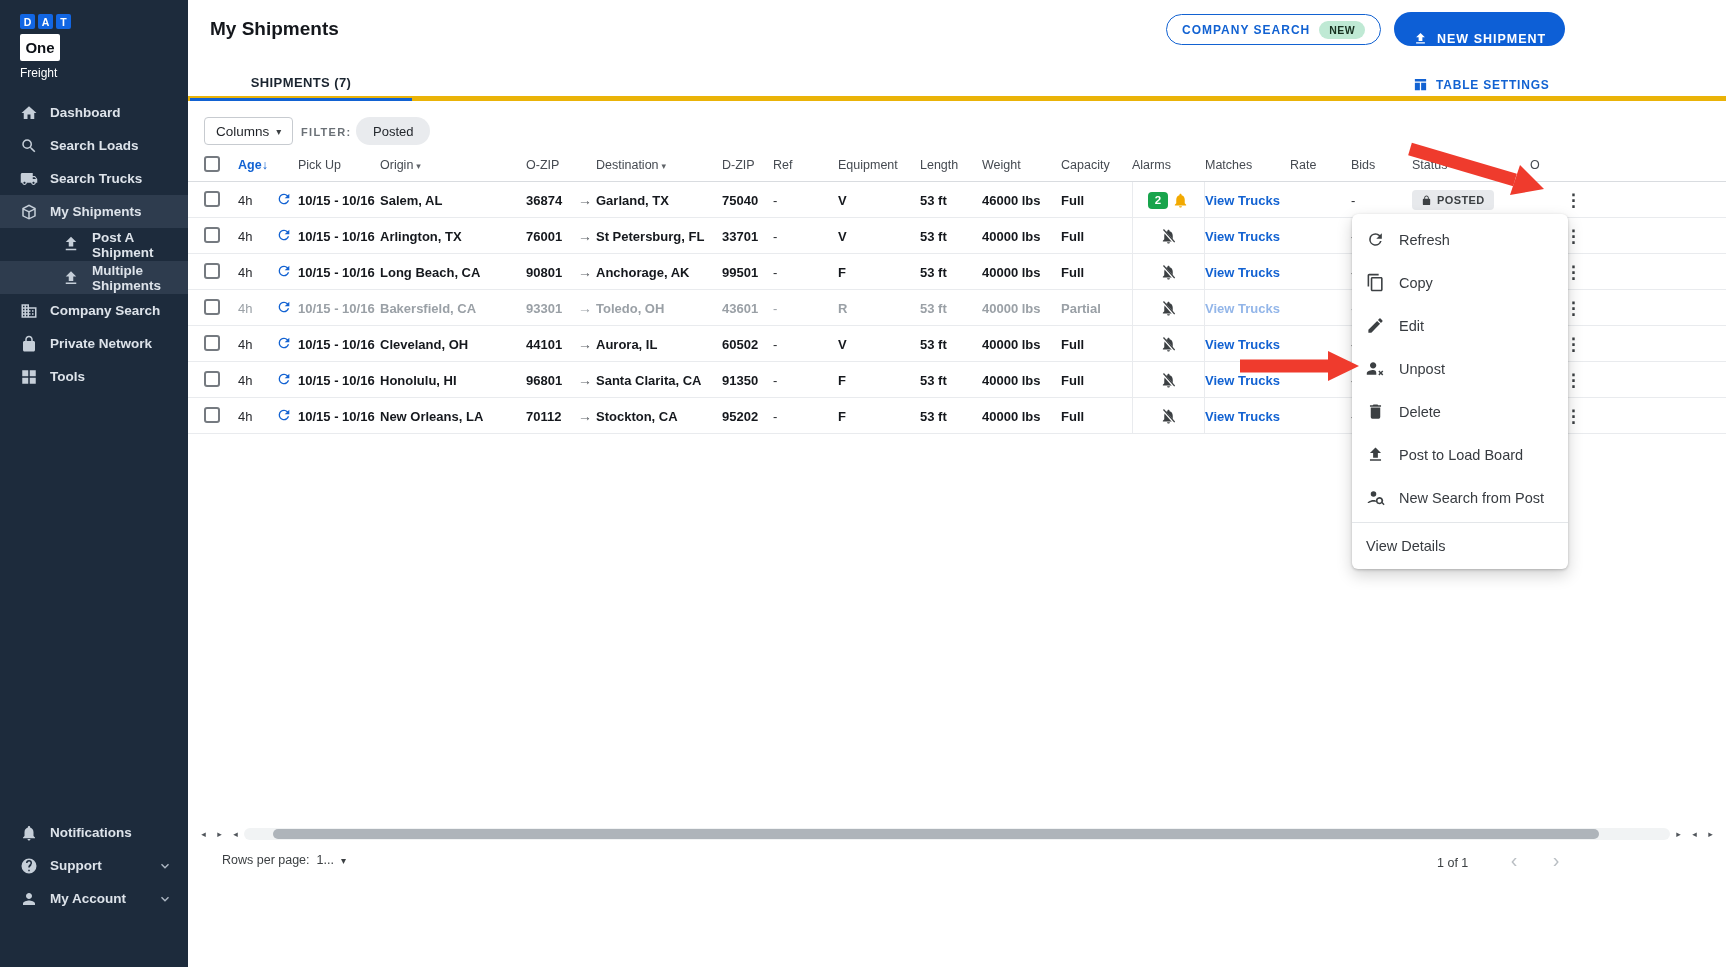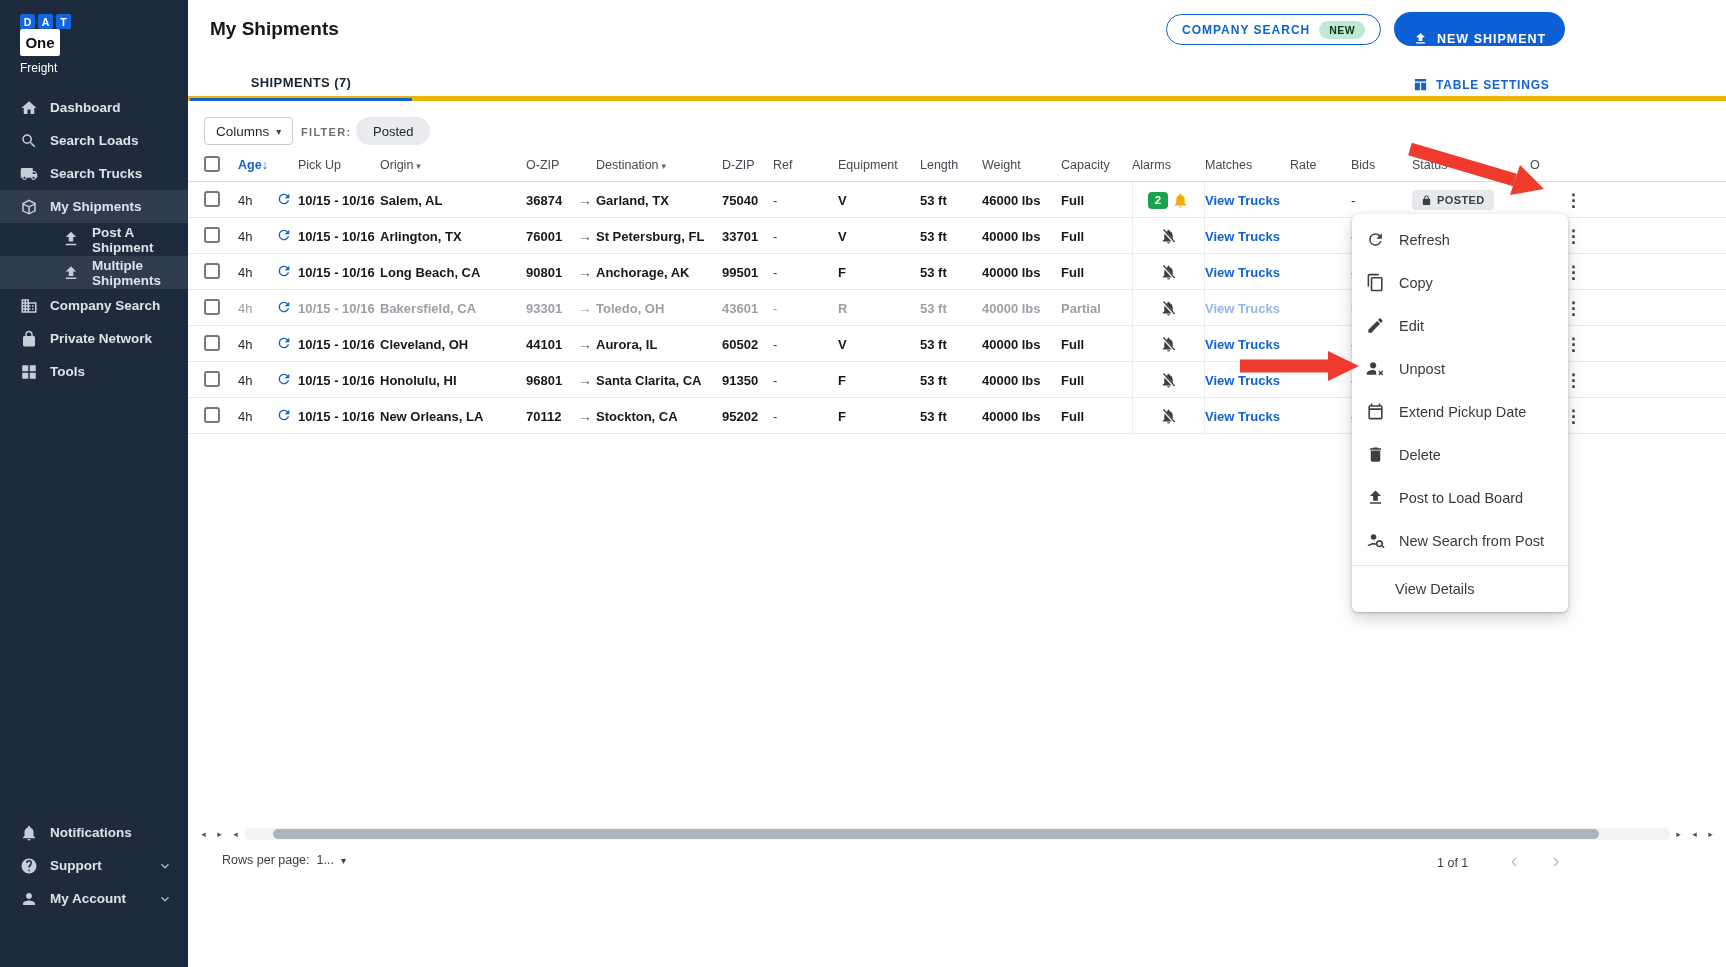--- a/index.html
+++ b/index.html
@@ -5,21 +5,21 @@
   * { margin:0; padding:0; box-sizing:border-box; }
   html,body { width:1726px; height:967px; overflow:hidden; }
   body { font-family:"Liberation Sans", sans-serif; background:#fff; }
   .page { position:relative; width:1726px; height:967px; overflow:hidden; }
 
   
   .sidebar { position:absolute; left:0; top:0; width:188px; height:100%; background:#1d2b3c; color:#e6eaf0; display:flex; flex-direction:column; z-index:10; }
   .logo { padding:14px 0 0 20px; }
   .dat-tiles { display:flex; gap:3px; }
   .dat-tile { width:15px; height:15px; background:#1266e3; color:#fff; font-size:10.5px; font-weight:700; display:flex; align-items:center; justify-content:center; border-radius:2px; }
-  .one-box { width:40px; height:27px; background:#fff; color:#0d1117; font-weight:700; font-size:15px; display:flex; align-items:center; justify-content:center; border-radius:2px; }
+  .one-box { margin-top:5px; width:40px; height:27px; background:#fff; color:#0d1117; font-weight:700; font-size:15px; display:flex; align-items:center; justify-content:center; border-radius:2px; }
   .freight { margin-top:5px; color:#fff; font-size:12px; }
   .nav { margin-top:16px; }
   .nav-item { height:33px; display:flex; align-items:center; gap:12px; padding-left:20px; font-size:13.5px; font-weight:600; color:#dde3ea; cursor:pointer; }
   .nav-item.sub { padding-left:62px; }
   .nav-item.active { background:#2e3c4e; }
   .nav-item svg { width:18px; height:18px; flex:none; color:#c6cfd9; }
   .nav-item .chev { margin-left:auto; margin-right:16px; width:14px; height:14px; color:#aeb8c4; }
   .bottom-nav { margin-top:auto; padding-bottom:52px; }
 
   
@@ -72,21 +72,21 @@
   .scroll-thumb { position:absolute; left:2%; top:1px; width:93%; height:10px; background:#aeb4ba; border-radius:5px; cursor:grab; }
   .rows-per-page { position:absolute; left:34px; top:853px; font-size:12.5px; color:#3c4043; display:flex; gap:7px; align-items:center; cursor:pointer; }
   .page-info { position:absolute; left:1249px; top:856px; font-size:12.5px; color:#3c4043; }
   .pg-btn { position:absolute; top:846px; width:28px; height:28px; font-size:20px; color:#b9bec3; display:flex; align-items:center; justify-content:center; cursor:pointer; }
 
   
   .ctx-menu { position:absolute; left:1352px; top:214px; width:216px; background:#fff; border-radius:6px; box-shadow:0 1px 3px rgba(0,0,0,.22), 0 6px 16px rgba(0,0,0,.18); z-index:30; padding-top:4px; }
   .ctx-item { height:43px; display:flex; align-items:center; gap:14px; padding:0 14px; font-size:14.5px; color:#373b40; cursor:pointer; }
   .ctx-item svg { width:19px; height:19px; flex:none; color:#3c4043; }
   .ctx-divider { height:1px; background:#e3e6e9; margin-top:3px; }
-  .ctx-footer { height:46px; display:flex; align-items:center; padding:0 14px; font-size:14.5px; color:#373b40; cursor:pointer;margin-left:29px; }
+  .ctx-footer { height:46px; display:flex; align-items:center; padding:0 14px; font-size:14.5px; color:#373b40; cursor:pointer; }
 
   
   .arrow-svg { position:absolute; z-index:40; pointer-events:none; }
 </style>
 </head>
 <body>
 
 <div class="page">
 
   <div class="sidebar">
@@ -533,26 +533,20 @@
     </div>
     <div class="ctx-item">
       <svg viewBox="0 0 24 24" fill="currentColor">
           <path d="M9 12c2.21 0 4-1.79 4-4S11.21 4 9 4 5 5.79 5 8s1.79 4 4 4zm0 2c-2.67 0-8 1.34-8 4v2h12v-2c0-2.66-1.33-4-4-4z"></path>
           <path d="m16.9 14.5 1.8 1.8 1.8-1.8 1.3 1.3-1.8 1.8 1.8 1.8-1.3 1.3-1.8-1.8-1.8 1.8-1.3-1.3 1.8-1.8-1.8-1.8z"></path>
         </svg>
       <span>Unpost</span>
     </div>
     <div class="ctx-item">
       <svg viewBox="0 0 24 24" fill="currentColor">
-          <path d="M19 4h-1V2h-2v2H8V2H6v2H5a2 2 0 0 0-2 2v14a2 2 0 0 0 2 2h14a2 2 0 0 0 2-2V6a2 2 0 0 0-2-2zm0 16H5V10h14v10zM5 8V6h14v2H5z"></path>
-        </svg>
-      <span>Extend Pickup Date</span>
-    </div>
-    <div class="ctx-item">
-      <svg viewBox="0 0 24 24" fill="currentColor">
           <path d="M6 19a2 2 0 0 0 2 2h8a2 2 0 0 0 2-2V7H6v12zM19 4h-3.5l-1-1h-5l-1 1H5v2h14V4z"></path>
         </svg>
       <span>Delete</span>
     </div>
     <div class="ctx-item">
       <svg viewBox="0 0 24 24" fill="currentColor">
           <path d="M9 16h6v-6h4l-7-7-7 7h4v6zm-4 2h14v2H5v-2z"></path>
         </svg>
       <span>Post to Load Board</span>
     </div>

